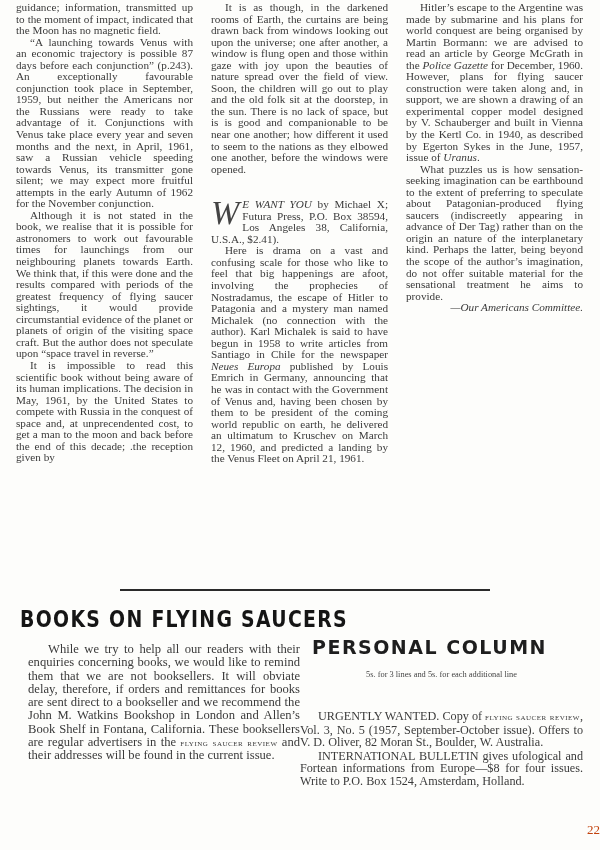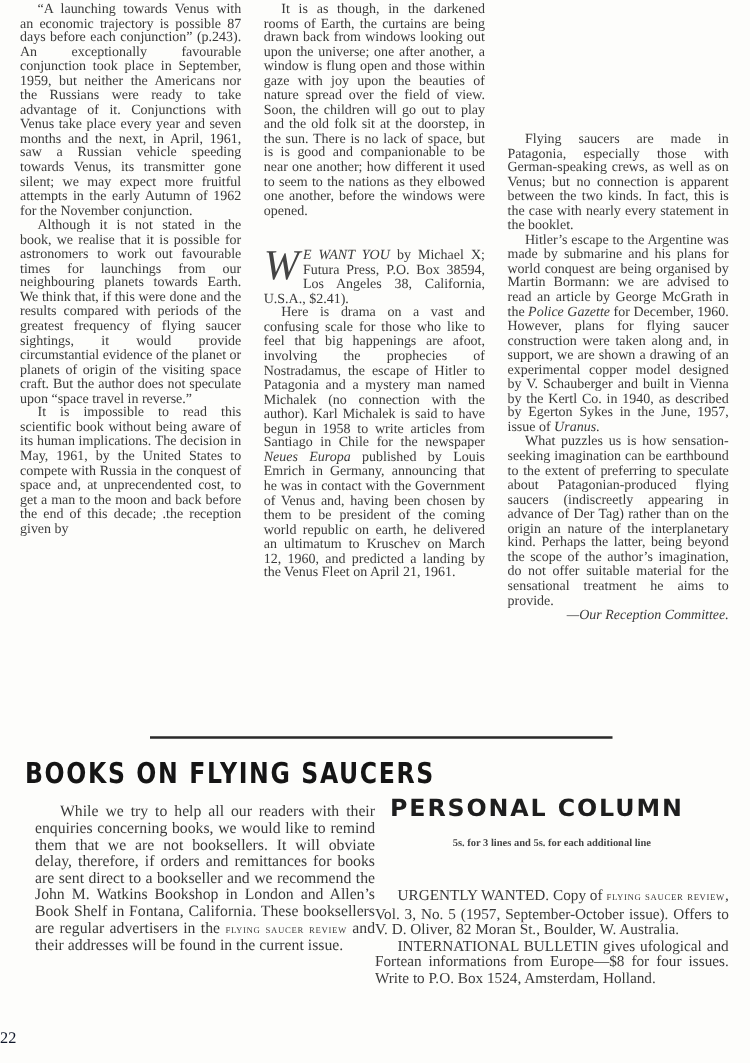--- a/index.html
+++ b/index.html
@@ -68,61 +68,61 @@
     font-family: "DejaVu Sans", "Liberation Sans", sans-serif;
     font-size: 19px;
     letter-spacing: 1.5px;
     color: #1e1e1e;
     margin: 12px;
     line-height: 22px;
   }
   .personal-rate {
     text-align: center;
     font-size: 8.4px;
-    font-weight: bold;
+    font-weight: normal;
     color: #444;
     margin: 1px 0 2px 0;
   }
   .personal-body { font-size: 12.2px; line-height: 12.6px; text-align: justify; margin-top: 31px; }
   .personal-body p { margin: 0 0 1px 0; text-indent: 18px; }
   .page-number {
     position: absolute;
     left: 0; width: 600px; top: 822px;
-    text-align: left;
+    text-align: right;
     font-size: 13px;
-    color: #0f172a;
+    color: #c2410c;
   }
 </style>
 </head>
 <body>
 
 <div class="col" id="col1">
+  <p class="noindent">guidance; information, transmitted up to the moment of impact, indicated that the Moon has no magnetic field.</p>
   <p>“A launching towards Venus with an economic trajectory is possible 87 days before each conjunction” (p.243). An exceptionally favourable conjunction took place in September, 1959, but neither the Americans nor the Russians were ready to take advantage of it. Conjunctions with Venus take place every year and seven months and the next, in April, 1961, saw a Russian vehicle speeding towards Venus, its transmitter gone silent; we may expect more fruitful attempts in the early Autumn of 1962 for the November conjunction.</p>
   <p>Although it is not stated in the book, we realise that it is possible for astronomers to work out favourable times for launchings from our neighbouring planets towards Earth. We think that, if this were done and the results compared with periods of the greatest frequency of flying saucer sightings, it would provide circumstantial evidence of the planet or planets of origin of the visiting space craft. But the author does not speculate upon “space travel in reverse.”</p>
   <p>It is impossible to read this scientific book without being aware of its human implications. The decision in May, 1961, by the United States to compete with Russia in the conquest of space and, at unprecendented cost, to get a man to the moon and back before the end of this decade; .the reception given by</p>
 </div>
 
 <div class="col" id="col2">
   <p>It is as though, in the darkened rooms of Earth, the curtains are being drawn back from windows looking out upon the universe; one after another, a window is flung open and those within gaze with joy upon the beauties of nature spread over the field of view. Soon, the children will go out to play and the old folk sit at the doorstep, in the sun. There is no lack of space, but is is good and companionable to be near one another; how different it used to seem to the nations as they elbowed one another, before the windows were opened.</p>
 
   <p class="review-head">
     <span class="dropcap">W</span><span class="ital">E WANT YOU</span><span> by Michael X; Futura Press, P.O. Box 38594, Los Angeles 38, California, U.S.A., $2.41).</span>
   </p>
   <p>
     <span>Here is drama on a vast and confusing scale for those who like to feel that big happenings are afoot, involving the prophecies of Nostradamus, the escape of Hitler to Patagonia and a mystery man named Michalek (no connection with the author). Karl Michalek is said to have begun in 1958 to write articles from Santiago in Chile for the newspaper </span><span class="ital">Neues Europa</span><span> published by Louis Emrich in Germany, announcing that he was in contact with the Government of Venus and, having been chosen by them to be president of the coming world republic on earth, he delivered an ultimatum to Kruschev on March 12, 1960, and predicted a landing by the Venus Fleet on April 21, 1961.</span>
   </p>
 </div>
 
 <div class="col" id="col3">
-  <p style="margin-top:104px">Flying saucers are made in Patagonia, especially those with German-speaking crews, as well as on Venus; but no connection is apparent between the two kinds. In fact, this is the case with nearly every statement in the booklet.</p>
   <p>
     <span>Hitler’s escape to the Argentine was made by submarine and his plans for world conquest are being organised by Martin Bormann: we are advised to read an article by George McGrath in the </span><span class="ital">Police Gazette</span><span> for December, 1960. However, plans for flying saucer construction were taken along and, in support, we are shown a drawing of an experimental copper model designed by V. Schauberger and built in Vienna by the Kertl Co. in 1940, as described by Egerton Sykes in the June, 1957, issue of </span><span class="ital">Uranus</span><span>.</span>
   </p>
   <p>What puzzles us is how sensation-seeking imagination can be earthbound to the extent of preferring to speculate about Patagonian-produced flying saucers (indiscreetly appearing in advance of Der Tag) rather than on the origin an nature of the interplanetary kind. Perhaps the latter, being beyond the scope of the author’s imagination, do not offer suitable material for the sensational treatment he aims to provide.</p>
-  <p class="sig">—Our Reception Committee.</p>
+  <p class="sig">—Our Americans Committee.</p>
 </div>
 
 <div class="rule"></div>
 
 <div class="books-title">BOOKS ON FLYING SAUCERS</div>
 <div class="books-body">
   <p>
     <span>While we try to help all our readers with their enquiries concerning books, we would like to remind them that we are not booksellers. It will obviate delay, therefore, if orders and remittances for books are sent direct to a bookseller and we recommend the John M. Watkins Bookshop in London and Allen’s Book Shelf in Fontana, California. These booksellers are regular advertisers in the </span><span class="sc">flying saucer review</span><span> and their addresses will be found in the current issue.</span>
   </p>
 </div>

